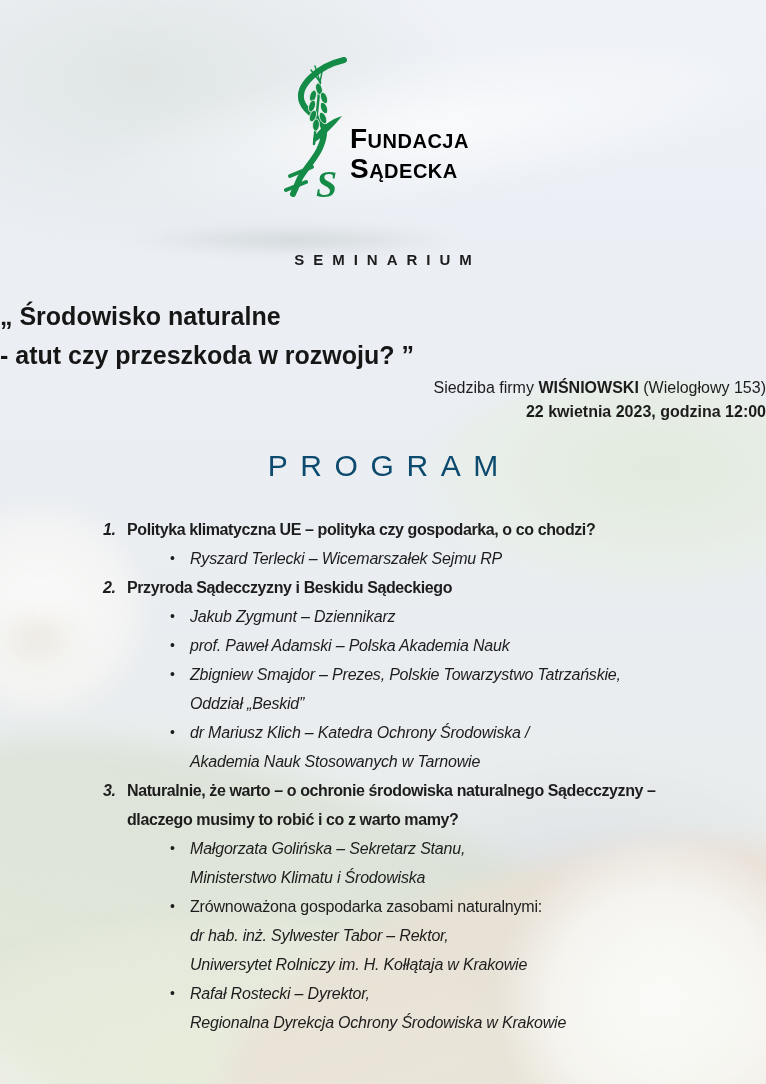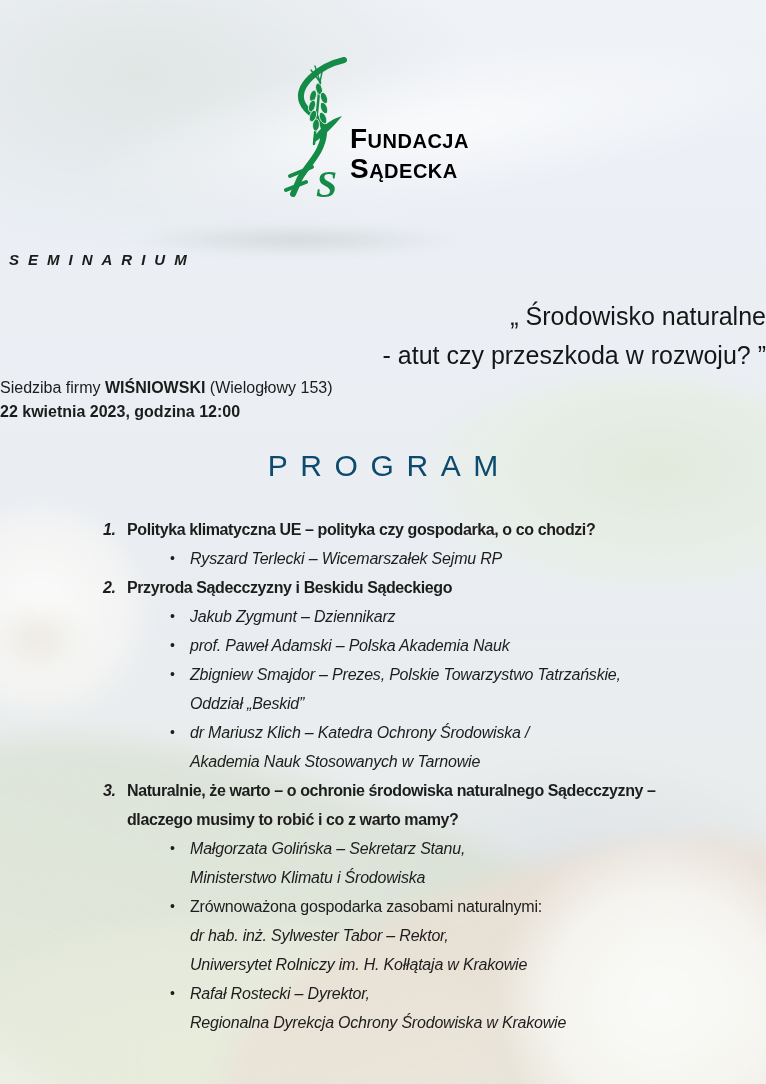--- a/index.html
+++ b/index.html
@@ -37,25 +37,25 @@
   .bg-glow-br { right:-60px; bottom:-80px; width:330px; height:330px; filter:blur(4px); border-radius:50%;
     background:radial-gradient(circle, rgba(255,255,248,1), rgba(255,255,248,.72) 46%, rgba(255,255,248,0) 72%); }
   .bg-wash { inset:0; background:rgba(244,246,249,.45); }
 
   
   .logo-mark { position:absolute; left:284px; top:56px; width:64px; height:150px; }
   .logo-text { position:absolute; left:350px; top:124px; color:#000000; font-weight:700;
     font-variant:small-caps; font-size:28px; line-height:30px; letter-spacing:.5px; }
 
   
-  .kicker { position:absolute; top:251px; left:0; width:100%; text-align:left;
-    font-size:15px; font-weight:700; letter-spacing:.6em; text-indent:.6em; color:#1c1c1c;font-style:italic; }
-  .title { position:absolute; top:297px; left:0; width:100%; text-align:right;
-    font-size:25px; font-weight:400; line-height:39px; color:#161616; }
-  .meta { position:absolute; top:376px; left:0; width:100%; text-align:left;
+  .kicker { position:absolute; top:251px; left:0; width:100%; text-align:center;
+    font-size:15px; font-weight:700; letter-spacing:.6em; text-indent:.6em; color:#1c1c1c; }
+  .title { position:absolute; top:297px; left:0; width:100%; text-align:left;
+    font-size:25px; font-weight:700; line-height:39px; color:#161616; }
+  .meta { position:absolute; top:376px; left:0; width:100%; text-align:right;
     font-size:16px; line-height:24px; color:#1c1c1c; }
   .meta .b { font-weight:700; }
   .program-heading { position:absolute; top:449px; left:0; width:100%; text-align:center;
     font-size:30px; font-weight:400; letter-spacing:.42em; text-indent:.42em; color:#0c4a6e; }
 
   
   .program-list { position:absolute; left:103px; top:515px; width:660px; }
   .prow { line-height:29px; font-size:16px; white-space:nowrap; display:flex; }
   .prow-num  { font-weight:700; letter-spacing:-.4px; }
   .pnum  { width:24px; flex:none; font-style:italic; }

